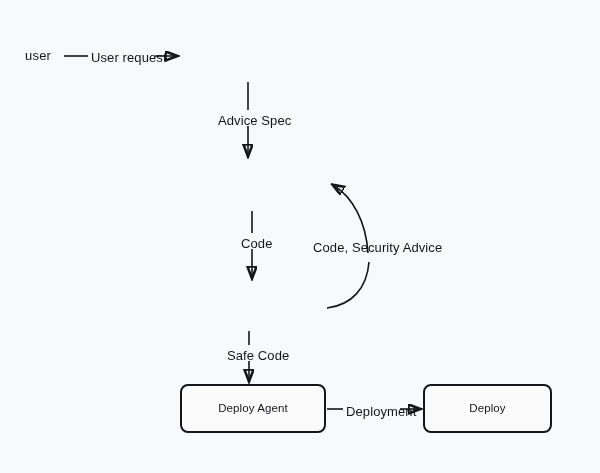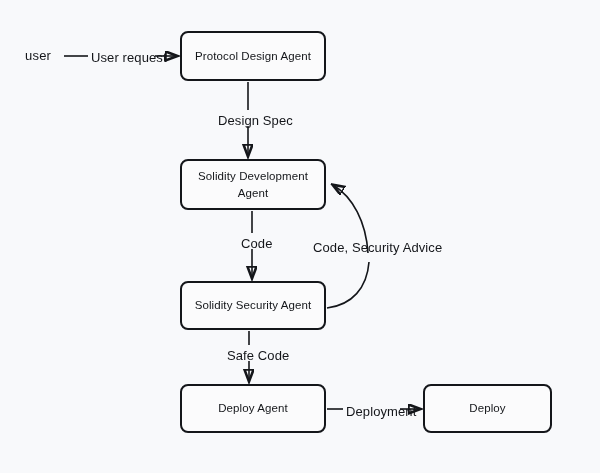--- a/index.html
+++ b/index.html
@@ -114,43 +114,34 @@
 
     <line x1="249" y1="331" x2="249" y2="345"></line>
     <line x1="249" y1="361" x2="249" y2="381" marker-end="url(#arrowhead)"></line>
 
     <line x1="327" y1="409" x2="343" y2="409"></line>
     <line x1="400" y1="409" x2="420" y2="409" marker-end="url(#arrowhead)"></line>
   </svg>
 
   <div class="actor-label" id="actor-user">user</div>
 
-  <div class="node-box" id="node-protocol-design-agent">
-    <span class="node-label">Protocol Design Agent</span>
-  </div>
 
-  <div class="node-box" id="node-solidity-development-agent">
-    <span class="node-label">Solidity Development Agent</span>
-  </div>
 
-  <div class="node-box" id="node-solidity-security-agent">
-    <span class="node-label">Solidity Security Agent</span>
-  </div>
 
   <div class="node-box" id="node-deploy-agent">
     <span class="node-label">Deploy Agent</span>
   </div>
 
   <div class="node-box" id="node-mainnet">
     <span class="node-label">Deploy</span>
   </div>
 
   <div class="edge-label" id="label-user-request">User request</div>
 
-  <div class="edge-label" id="label-design-spec">Design Spec</div>
+  <div class="edge-label" id="label-design-spec">Advice Spec</div>
 
   <div class="edge-label" id="label-code">Code</div>
 
   <div class="edge-label" id="label-code-security-advice">Code, Security Advice</div>
 
   <div class="edge-label" id="label-safe-code">Safe Code</div>
 
   <div class="edge-label" id="label-deployment">Deployment</div>
 
 </div>

